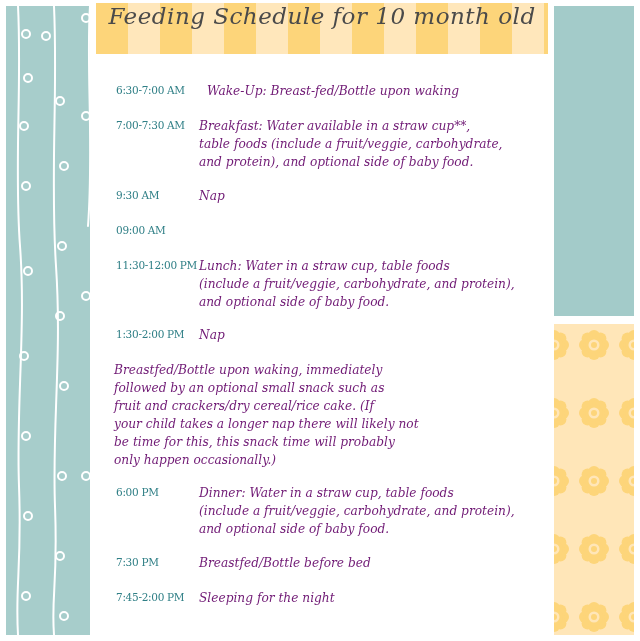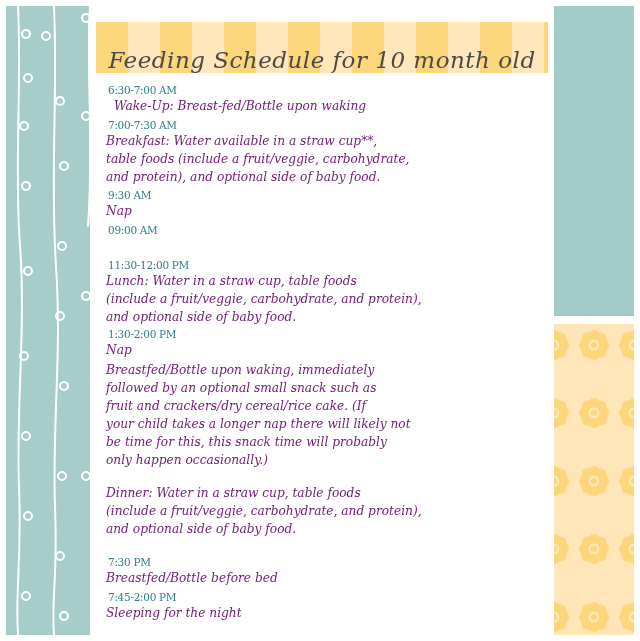--- a/index.html
+++ b/index.html
@@ -16,31 +16,31 @@
     position: absolute; left: 554px; top: 6px; width: 80px; height: 310px;
     background: #a3cbc9;
   }
   .right-flowers {
     position: absolute; left: 554px; top: 324px; width: 80px; height: 311px;
     background: #ffe6b8; overflow: hidden;
   }
   .right-flowers svg { position: absolute; left: 0; top: 0; }
 
   .title-bar {
-    position: absolute; left: 96px; top: 22px; width: 452px; height: 51px;
+    position: absolute; left: 96px; top: 3px; width: 452px; height: 51px;
     background: repeating-linear-gradient(90deg, #fdd57a 0px, #fdd57a 32px, #ffe7bb 32px, #ffe7bb 64px);
-    display: flex; align-items: flex-end; justify-content: center;
+    display: flex; align-items: flex-start; justify-content: center;
   }
   .title-text {
     font-family: "DejaVu Serif", serif; font-style: italic;
     font-size: 23px; color: #4a4a4a; letter-spacing: 0.5px;
   }
 
   .schedule { position: absolute; left: 96px; top: 60px; width: 452px; }
-  .row { position: absolute; left: 0; width: 452px; display: flex; flex-direction: column; }
+  .row { position: absolute; left: 8px; width: 452px; display: flex; }
   .time {
     width: 85px; padding-left: 12px; font-family: "DejaVu Serif", serif;
     font-size: 10.5px; color: #2f7f86; letter-spacing: -0.3px; line-height: 14px;
     white-space: nowrap; padding-top: 1px;
   }
   .desc {
     font-family: "DejaVu Serif", serif; font-style: italic; font-size: 12.2px;
     color: #701a75; line-height: 18px; width: 360px; padding-left: 10px; white-space: pre-line;
   }
 </style>
@@ -150,20 +150,21 @@
   </div>
   <div class="row" style="top:301px">
     <div class="desc">Breastfed/Bottle upon waking, immediately
 followed by an optional small snack such as
 fruit and crackers/dry cereal/rice cake. (If
 your child takes a longer nap there will likely not
 be time for this, this snack time will probably
 only happen occasionally.)</div>
   </div>
   <div class="row" style="top:424px">
+    <div class="time">6:00 PM</div>
     <div class="desc">Dinner: Water in a straw cup, table foods
 (include a fruit/veggie, carbohydrate, and protein),
 and optional side of baby food.</div>
   </div>
   <div class="row" style="top:494px">
     <div class="time">7:30 PM</div>
     <div class="desc">Breastfed/Bottle before bed</div>
   </div>
   <div class="row" style="top:529px">
     <div class="time">7:45-2:00 PM</div>

